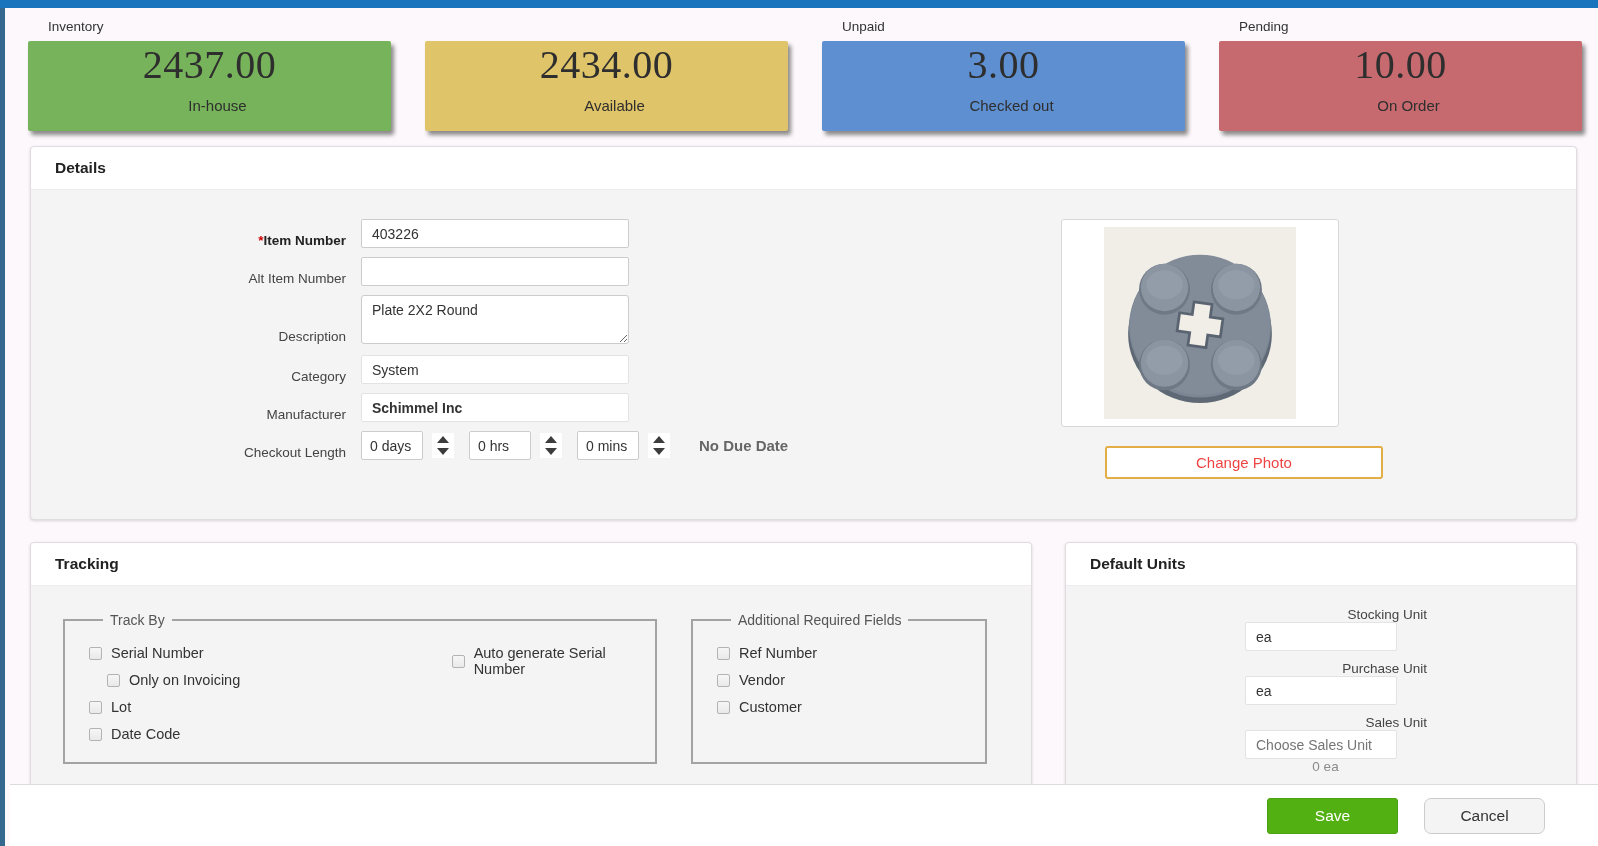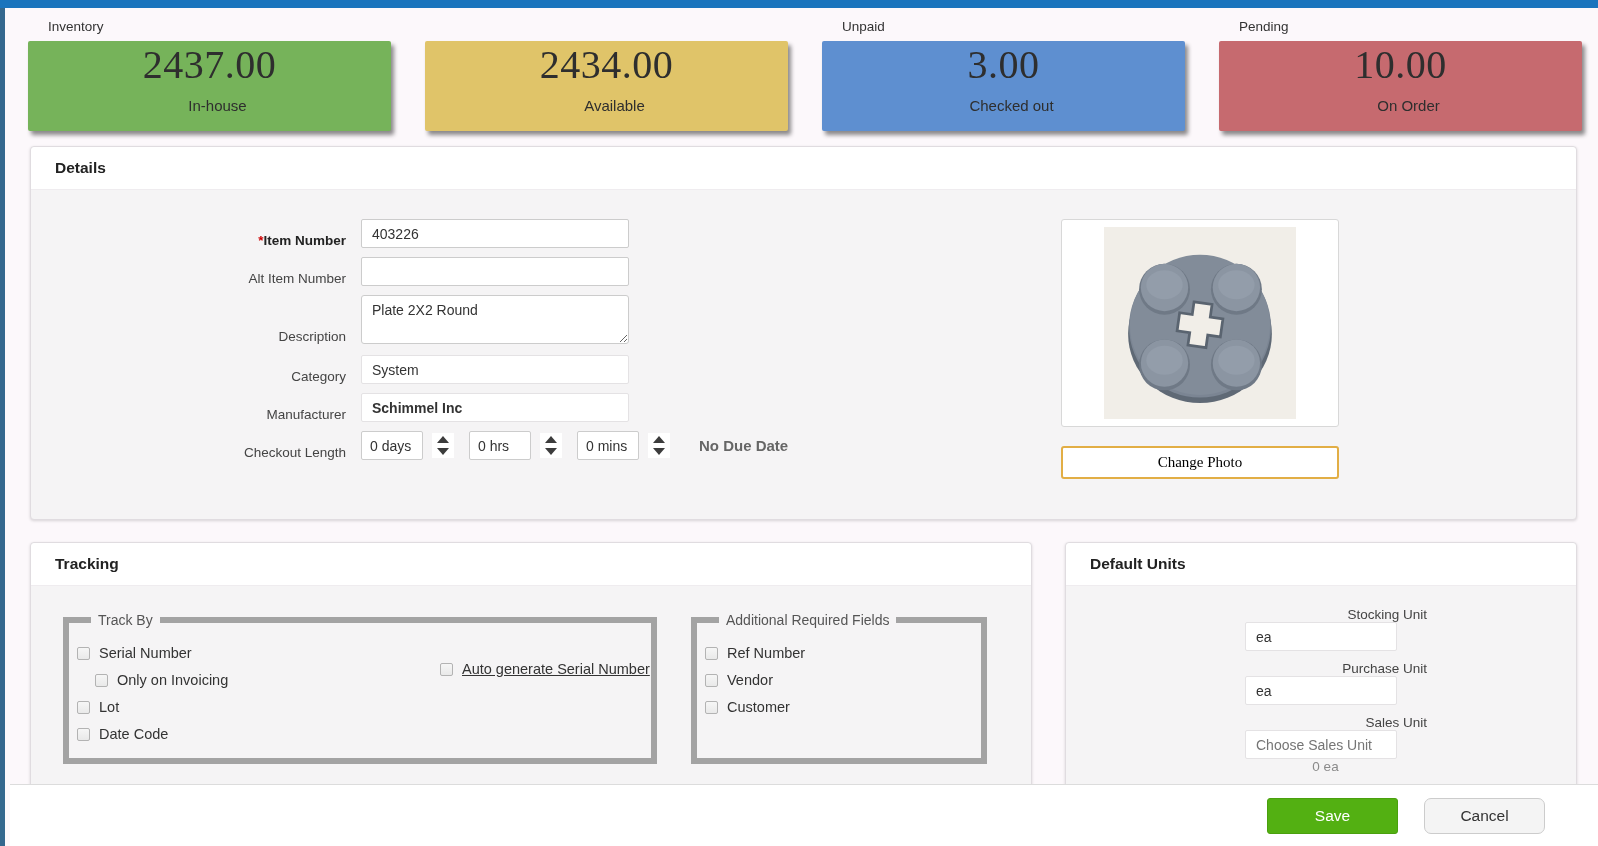--- a/index.html
+++ b/index.html
@@ -70,42 +70,42 @@
 
   
   .photo-col { margin-left:auto; margin-right:237px; width:278px; }
   .photo-frame {
     width:278px; height:208px; background:#fff; border:1px solid #d8d8d8; border-radius:3px;
     display:flex; align-items:center; justify-content:center;
   }
   .photo-img { width:192px; height:192px; background:#f1eee8; display:flex; align-items:center; justify-content:center; }
   .change-photo-btn {
     margin-top:19px; width:278px; height:33px; background:#fff;
-    border:2px solid #e2ae45; border-radius:3px; font-size:15px; color:#000000;
-    font-family:Liberation Serif, serif; cursor:pointer; display:block;
+    border:2px solid #e2ae45; border-radius:3px; font-size:15px; color:#ef4444;
+    font-family:Liberation Sans, sans-serif; cursor:pointer; display:block;margin-left:44px;
   }
 
   
   .second-row { display:flex; margin:22px 21px 0 25px; gap:33px; align-items:flex-start; }
   .tracking-panel { flex:1; }
   .tracking-body { display:flex; gap:34px; padding:26px 28px 38px 32px; }
-  fieldset { border:6px solid #a3a3a3; padding:6px 0 16px 8px; }
+  fieldset { border:2px solid #a3a3a3; padding:6px 0 16px 24px; }
   legend { font-size:14px; color:#555; padding:0 7px; margin-left:14px; }
   .fs-trackby { width:594px; height:152px; position:relative; }
   .fs-additional { width:296px; height:152px; }
   .cb-row { display:flex; align-items:center; margin-top:11px; position:relative; }
   .cb-item { display:flex; align-items:center; gap:9px; }
   input[type=checkbox] {
     appearance:none; -webkit-appearance:none; width:13px; height:13px;
     border:1px solid #b3b3b3; border-radius:2px; cursor:pointer;
     background:linear-gradient(#f6f6f6,#e9e9e9); margin:0;
   }
   .cb-label { font-size:14.5px; color:#333; }
   .indent-1 { margin-left:18px; }
-  .abs-right { position:absolute; left:363px; top:16px;text-decoration:underline; }
+  .abs-right { position:absolute; left:363px; top:0; }
 
   
   .units-panel { width:512px; flex-shrink:0; }
   .units-body { padding:21px 0 31px 0; }
   .unit-row { display:flex; align-items:center; margin-bottom:10px;flex-direction:column; }
   .unit-label { width:240px; text-align:right; padding-right:14px; font-size:13.5px; color:#444; flex-shrink:0; }
   .unit-row input { width:152px; }
   .unit-suffix { font-size:13.5px; color:#8a8a8a; margin-left:9px; }
   .new-unit-btn {
     margin-left:254px; margin-top:3px; width:95px; height:30px; background:#fff;

